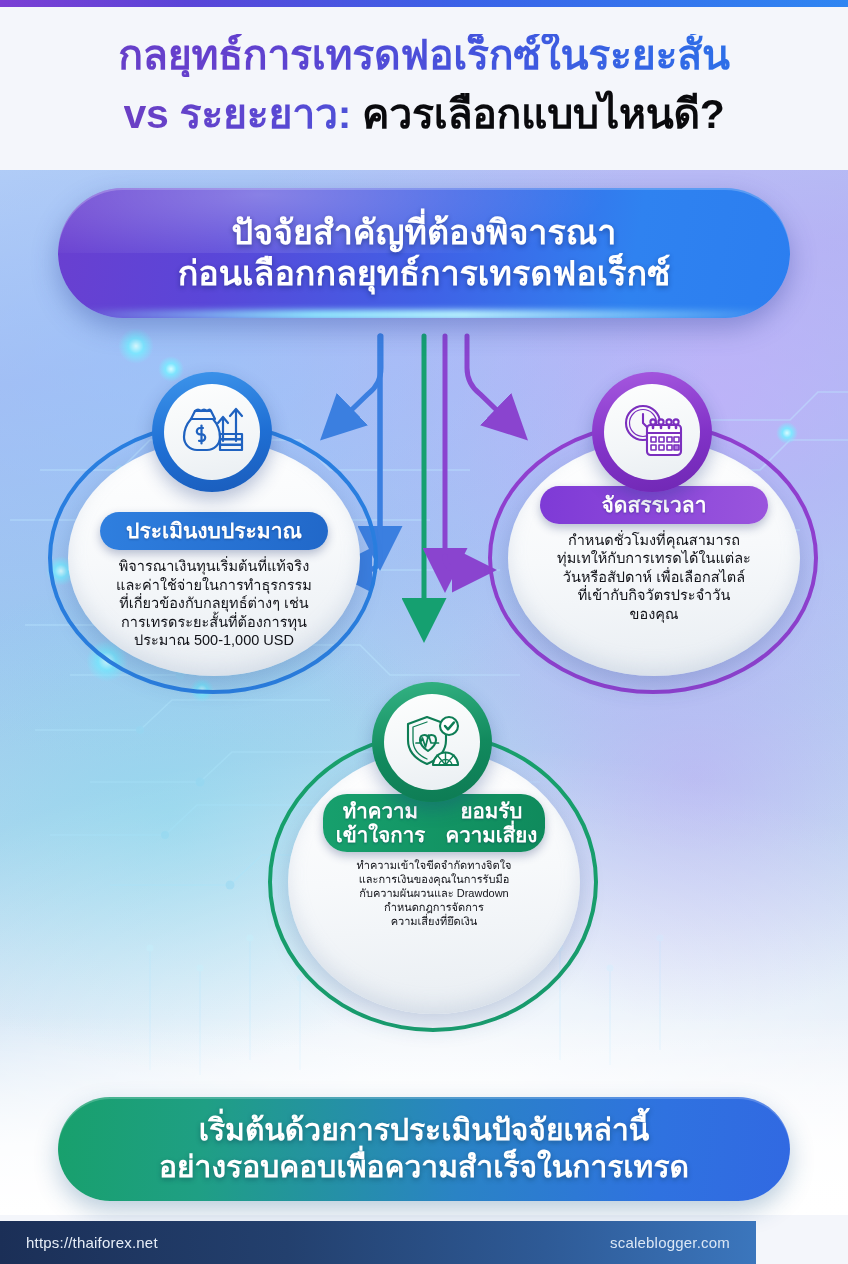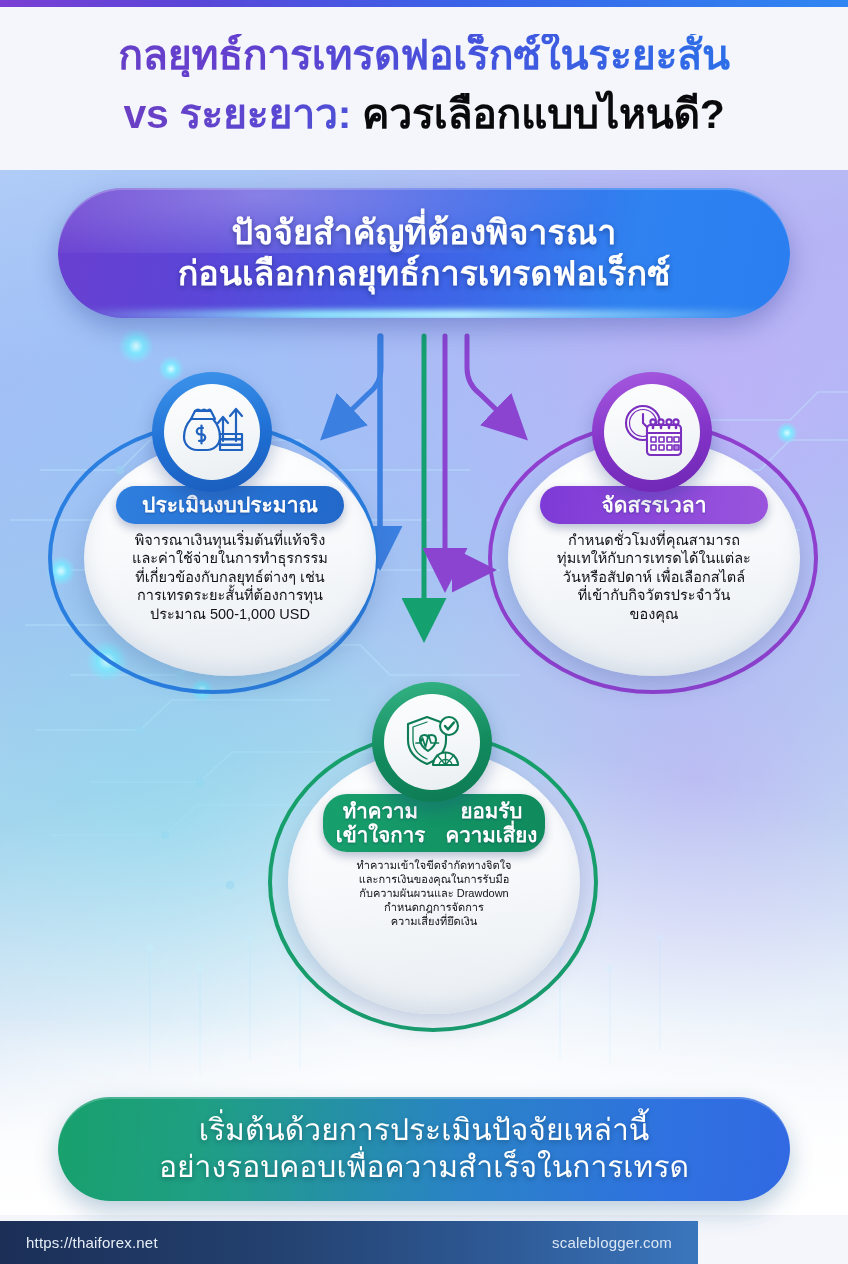--- a/index.html
+++ b/index.html
@@ -126,21 +126,21 @@
     border-radius:24px; color:#fff; font-weight:bold;
     display:flex; align-items:center; justify-content:center;
     text-align:center; line-height:1.16;
     box-shadow:0 4px 10px rgba(30,50,110,.30);
     text-shadow:0 1px 2px rgba(10,30,80,.35);
   }
   .body-txt { color:#111218; text-align:center; line-height:1.27; font-weight:normal; }
 
   
   #card-budget .ring  { left:0;   top:50px;  width:330px; height:272px; border-color:#2a7fe0; }
-  #card-budget .disc  { left:36px; top:68px; width:292px; height:236px; }
+  #card-budget .disc  { left:20px; top:68px; width:292px; height:236px;justify-content:center; }
   #card-budget .icon-badge { left:104px; top:0px; width:120px; height:120px;
       background:linear-gradient(170deg,#3e96ec 0%,#1f6fd4 55%,#1a5cbb 100%); }
   #card-budget .icon-inner { width:96px; height:96px; }
   #card-budget .pill { width:228px; height:38px; font-size:21px;
       background:linear-gradient(95deg,#2f7fdf 0%,#2168c9 100%); margin-top:46px; }
   #card-budget .body-txt { width:274px; font-size:14.5px; margin-top:7px; }
 
   
   #card-time .ring  { left:0;   top:50px;  width:330px; height:272px; border-color:#9040cf; }
   #card-time .disc  { left:20px; top:68px; width:292px; height:236px; }
@@ -163,25 +163,25 @@
 
   
   .cta {
     position:absolute; left:58px; top:1097px;
     width:732px; height:104px; border-radius:52px;
     background:linear-gradient(95deg,#18a06c 0%,#1f9f84 20%,#2a83c5 55%,#2f72e0 82%,#3169e2 100%);
     box-shadow:0 10px 24px rgba(30,90,140,.30), inset 0 2px 0 rgba(255,255,255,.20);
     display:flex; align-items:center; justify-content:center;
     z-index:25;
   }
-  .cta-text { color:#fff; font-weight:normal; font-size:30px; line-height:1.22; text-align:center; text-shadow:0 2px 5px rgba(8,50,70,.40); white-space:nowrap; }
+  .cta-text { color:#fff; font-weight:bold; font-size:30px; line-height:1.22; text-align:center; text-shadow:0 2px 5px rgba(8,50,70,.40); white-space:nowrap; }
 
   
   .footer {
-    position:absolute; left:0; bottom:0; width:698px; height:43px;
+    position:absolute; left:0; bottom:0; width:756px; height:43px;
     background:linear-gradient(90deg,#1b2f57 0%,#23406e 38%,#2e5a96 72%,#3b76bd 100%);
     display:flex; align-items:center; justify-content:space-between;
     padding:8px 26px; z-index:45;
   }
   .footer span { color:#e7eef8; font-size:15px; letter-spacing:.2px; }
   .footer .right { color:#dbe7f5; }
 </style>
 </head>
 <body>
 

